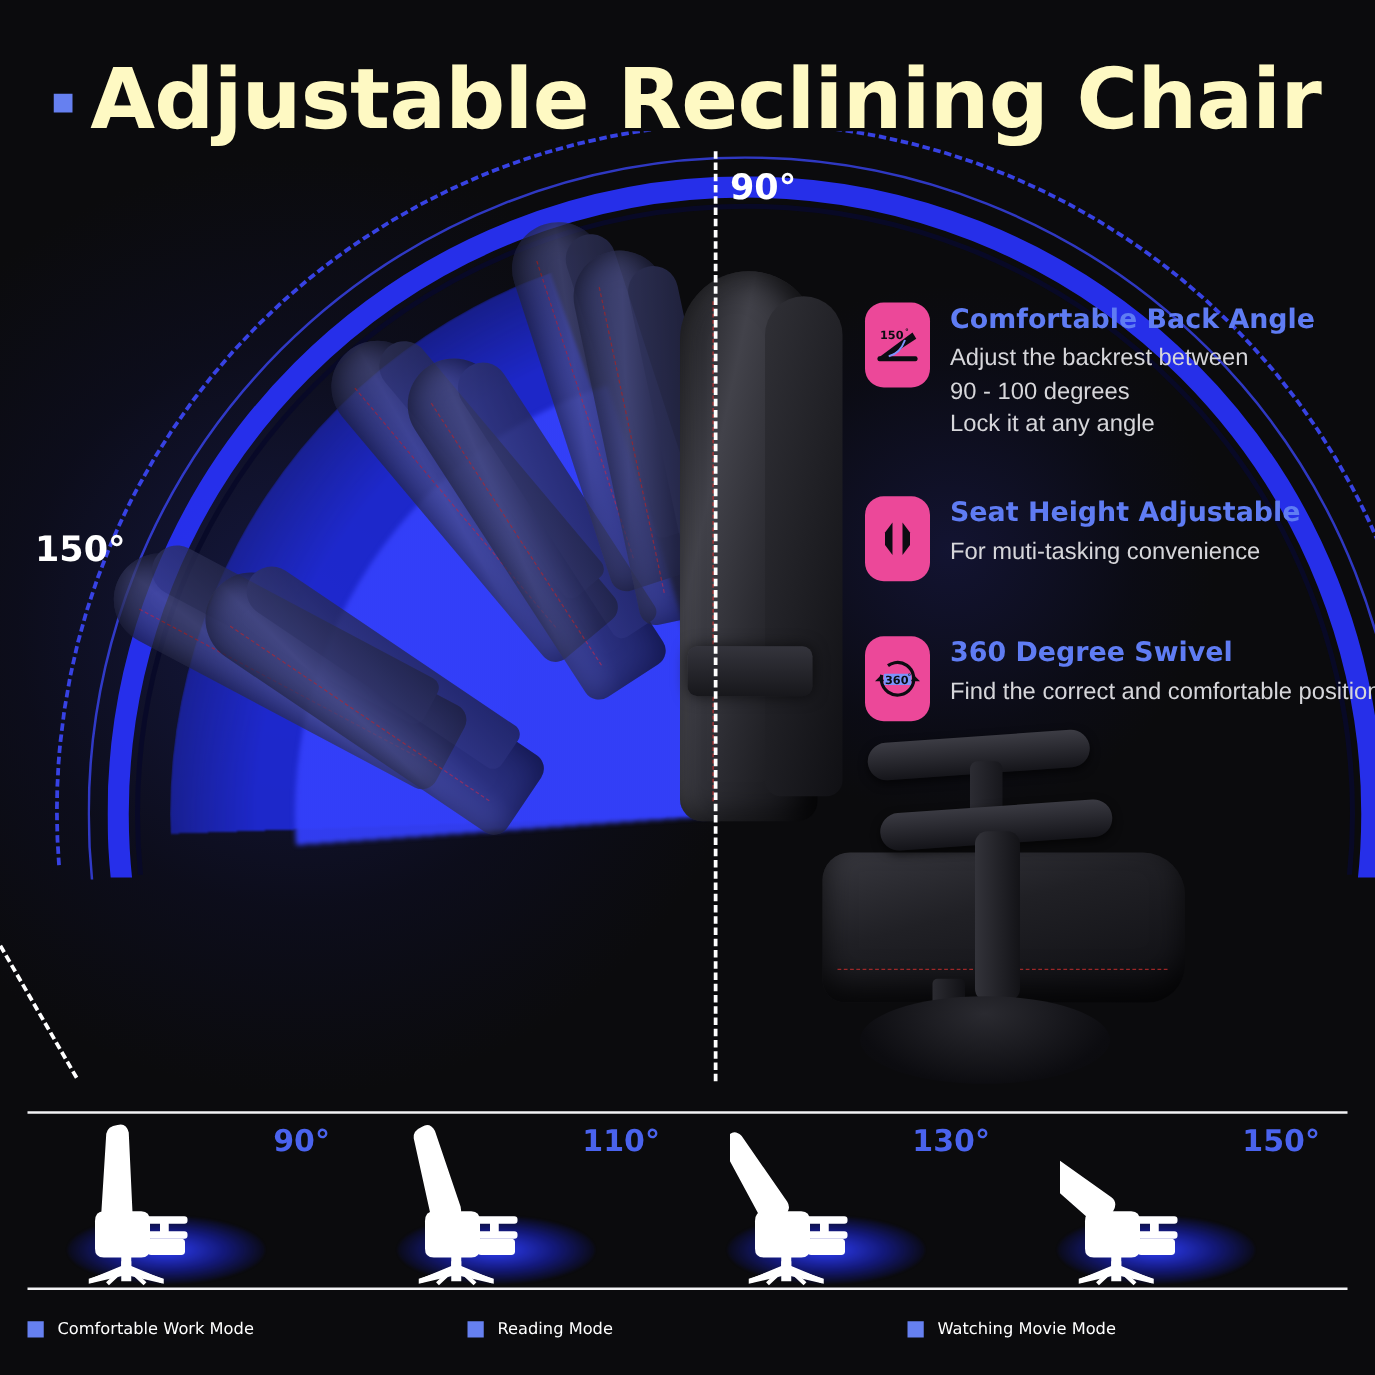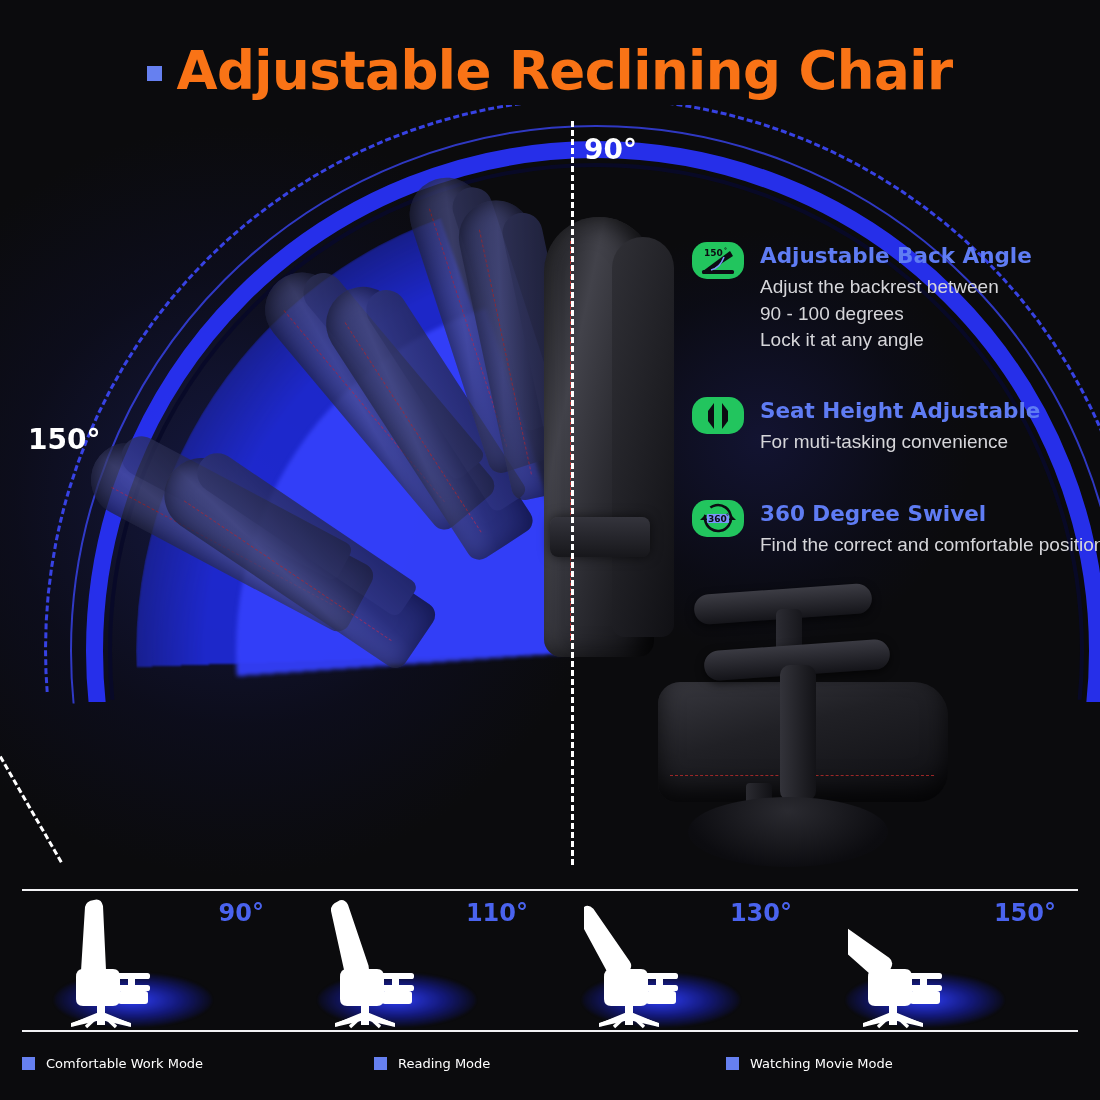--- a/index.html
+++ b/index.html
@@ -29,21 +29,21 @@
 
   
   .title-row{
     position:absolute; left:0; right:0; top:40px;
     display:flex; align-items:center; justify-content:center; gap:14px;
   }
   .title-bullet{
     width:15px; height:15px; background:#6680f0; margin-top:6px; flex:0 0 auto;
   }
   .title-text{
-    color:#f97316; font-size:53px; font-weight:700; letter-spacing:-.5px;
+    color:#fef9c3; font-size:67px; font-weight:700; letter-spacing:-.5px;
     font-family:"DejaVu Sans", sans-serif;
   }
 
   
   .stage{ position:absolute; left:0; top:105px; width:1100px; height:775px; overflow:hidden; }
 
   
   .fan{
     position:absolute; left:136px; top:86px; width:920px; height:920px;
     border-radius:50%;
@@ -193,22 +193,22 @@
   }
   .lbl-150{
     position:absolute; left:28px; top:318px; color:#fff; font-size:28px; font-weight:700;
     font-family:"DejaVu Sans", sans-serif;
   }
 
   
   .features{ position:absolute; left:692px; top:242px; width:400px; }
   .feature{ display:flex; gap:16px; margin-bottom:34px; }
   .f-icon{
-    width:52px; height:37px; flex:0 0 52px; border-radius:15px;
-    background:#22c55e; position:relative; overflow:hidden;
+    width:52px; height:68px; flex:0 0 52px; border-radius:15px;
+    background:#ec4899; position:relative; overflow:hidden;
     display:flex; align-items:center; justify-content:center;
   }
   .f-body{ padding-top:1px; }
   .f-title{
     color:#5f7cf3; font-size:21.5px; font-weight:700; line-height:1.18;
     font-family:"DejaVu Sans", sans-serif; white-space:nowrap;
   }
   .f-desc{
     color:#d6d6da; font-size:19px; line-height:1.38; margin-top:6px; white-space:nowrap;
   }
@@ -323,21 +323,21 @@
     <div class="f-icon">
       <svg width="40" height="40" viewBox="0 0 40 40" aria-hidden="true">
         <text x="6" y="15" font-family="DejaVu Sans, sans-serif" font-size="9" font-weight="700" fill="#0c0c12">150</text>
         <text x="26" y="11" font-family="DejaVu Sans, sans-serif" font-size="6" font-weight="700" fill="#0c0c12">°</text>
         <path d="M5 30 L32 10 L35 15 L12 30 Z" fill="#0c0c12"></path>
         <rect x="4" y="29" width="32" height="4" rx="1.6" fill="#0c0c12"></rect>
         <path d="M13 29 q9 -2 13 -13" stroke="#7b93fb" stroke-width="1.6" fill="none"></path>
       </svg>
     </div>
     <div class="f-body">
-      <div class="f-title">Adjustable Back Angle</div>
+      <div class="f-title">Comfortable Back Angle</div>
       <div class="f-desc">
         <div>Adjust the backrest between</div>
         <div>90 - 100 degrees</div>
         <div>Lock it at any angle</div>
       </div>
     </div>
   </div>
 
   <div class="feature" style="margin-top:44px;">
     <div class="f-icon">

